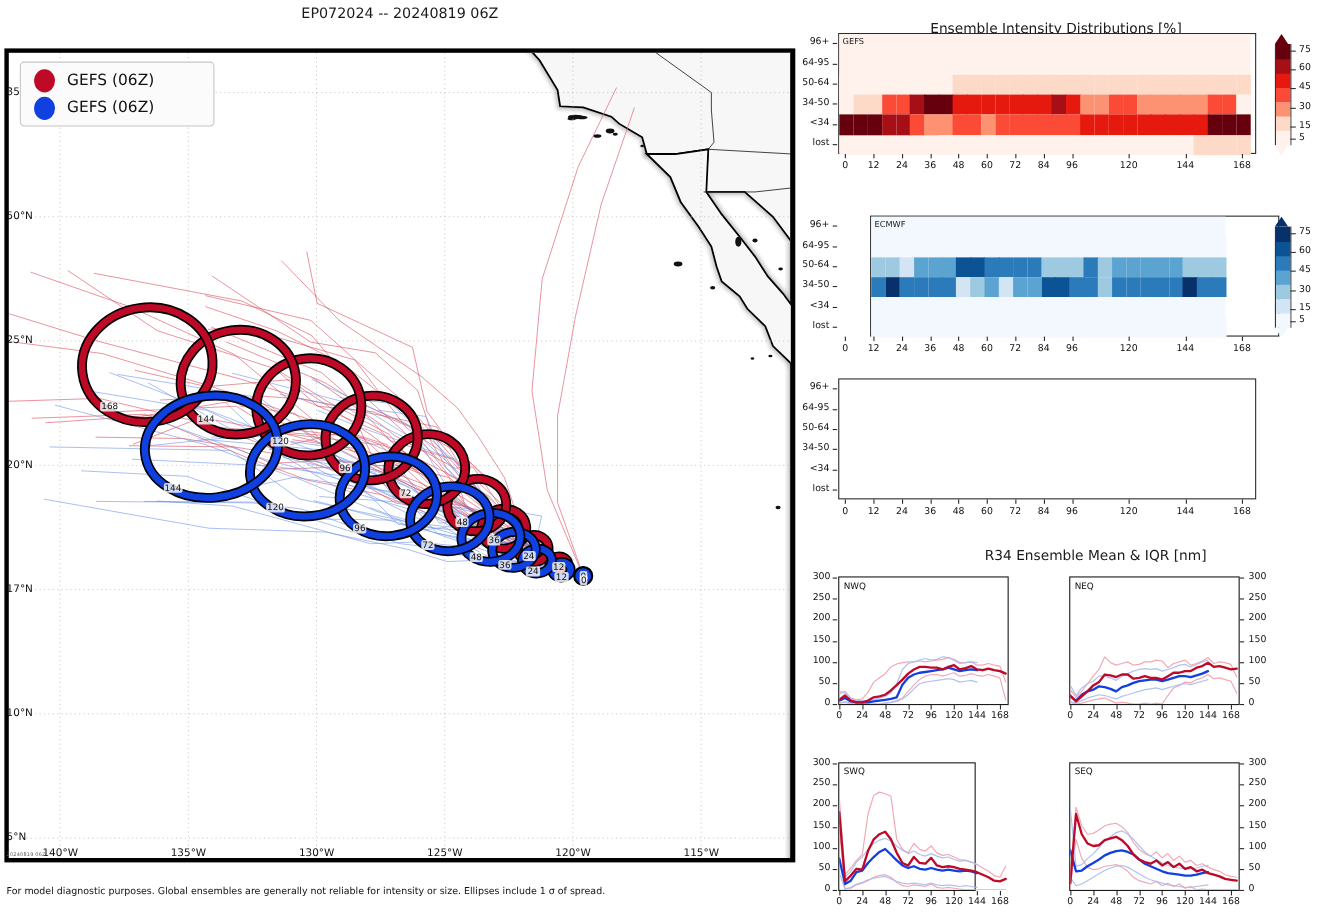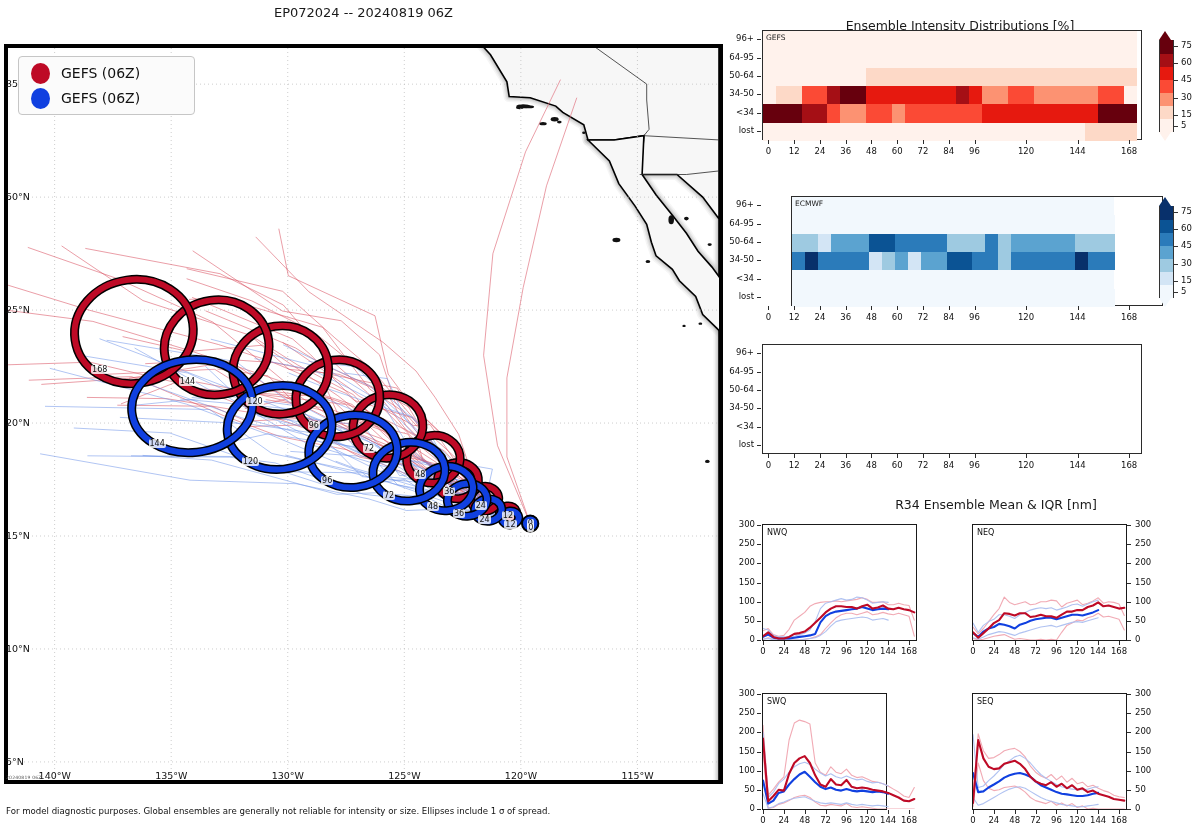--- a/index.html
+++ b/index.html
@@ -226,21 +226,21 @@
     <div class="abs" style="left: 374.942px; top: 443.107px; font-size: 8px; color: rgb(17, 17, 17); background: rgba(255, 255, 255, 0.82); padding: 0px 1px; border-radius: 2px; z-index: 25; white-space: nowrap;">72</div>
     <div class="abs" style="left: 313.12px; top: 428.196px; font-size: 8px; color: rgb(17, 17, 17); background: rgba(255, 255, 255, 0.82); padding: 0px 1px; border-radius: 2px; z-index: 25; white-space: nowrap;">96</div>
     <div class="abs" style="left: 233.814px; top: 408.993px; font-size: 8px; color: rgb(17, 17, 17); background: rgba(255, 255, 255, 0.82); padding: 0px 1px; border-radius: 2px; z-index: 25; white-space: nowrap;">120</div>
     <div class="abs" style="left: 140.522px; top: 391.144px; font-size: 8px; color: rgb(17, 17, 17); background: rgba(255, 255, 255, 0.82); padding: 0px 1px; border-radius: 2px; z-index: 25; white-space: nowrap;">144</div>
   </div>
 <div id="map-lat-labels">
     <div class="latlab" style="left: 6px; top: 78.1481px;">35°N</div>
     <div class="latlab" style="left: 6px; top: 191.111px;">50°N</div>
     <div class="latlab" style="left: 6px; top: 304.074px;">25°N</div>
     <div class="latlab" style="left: 6px; top: 417.037px;">20°N</div>
-    <div class="latlab" style="left: 6px; top: 530px;">15°N</div>
+    <div class="latlab" style="left: 6px; top: 530px;">17°N</div>
     <div class="latlab" style="left: 6px; top: 642.963px;">10°N</div>
     <div class="latlab" style="left: 6px; top: 755.926px;">5°N</div>
   </div>
 <div id="map-lon-labels">
     <div class="lonlab" style="left: 38.623px; top: 770px;">140°W</div>
     <div class="lonlab" style="left: 155.18px; top: 770px;">135°W</div>
     <div class="lonlab" style="left: 271.738px; top: 770px;">130°W</div>
     <div class="lonlab" style="left: 388.295px; top: 770px;">125°W</div>
     <div class="lonlab" style="left: 504.852px; top: 770px;">120°W</div>
     <div class="lonlab" style="left: 621.41px; top: 770px;">115°W</div>

